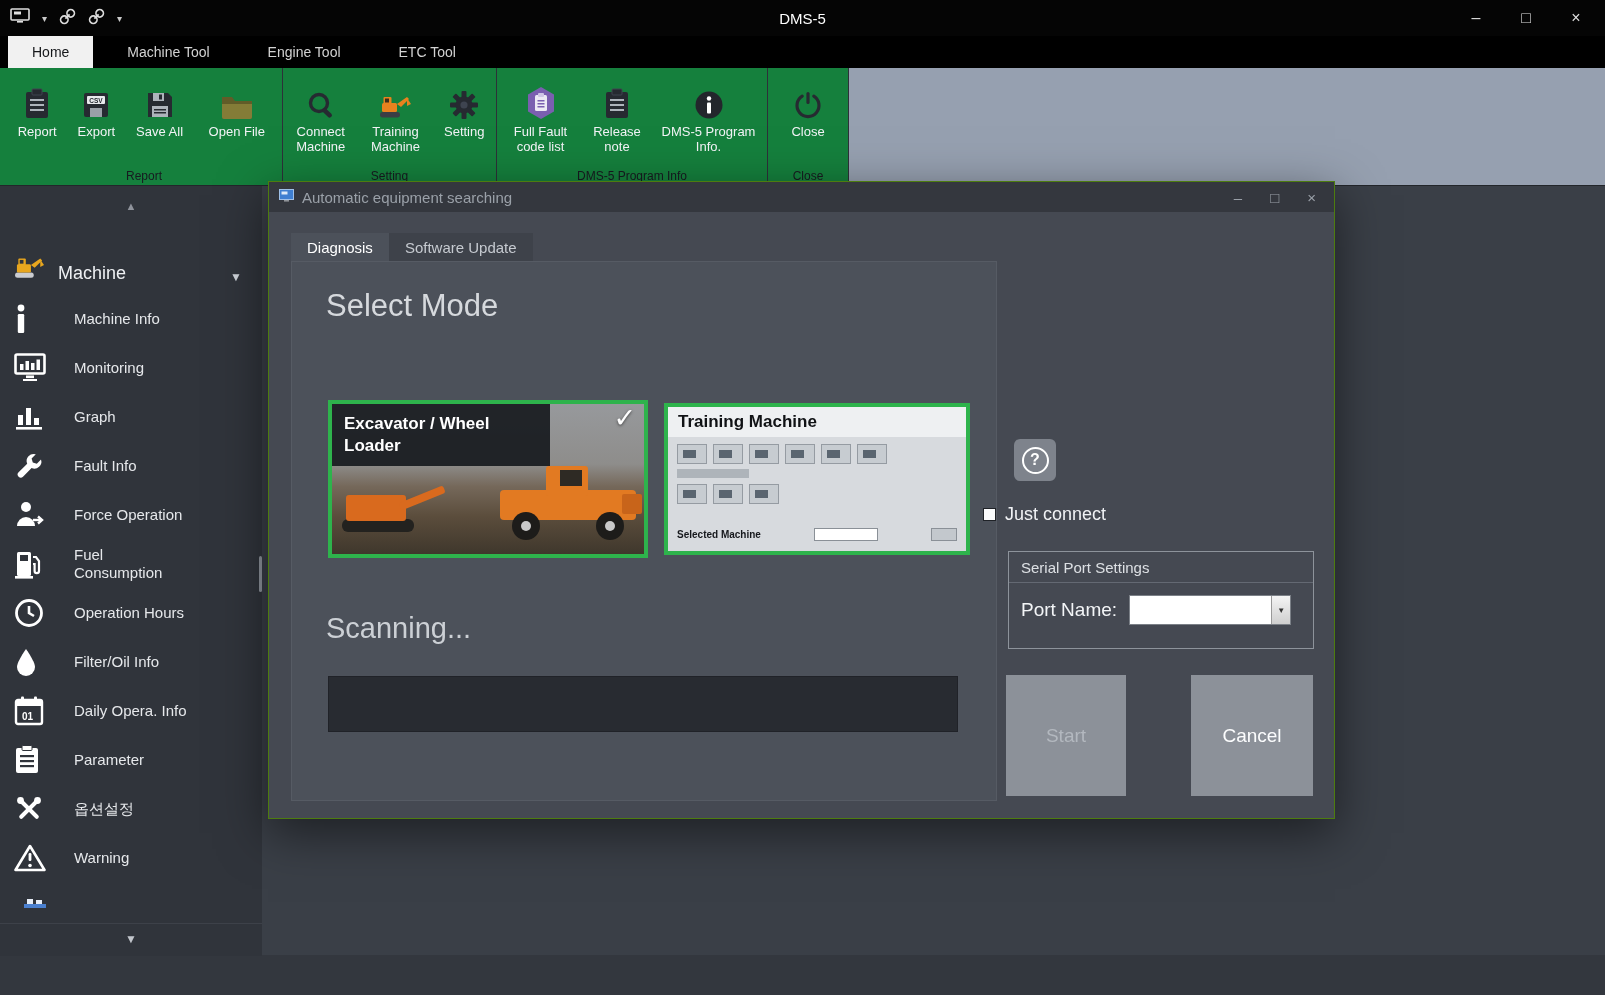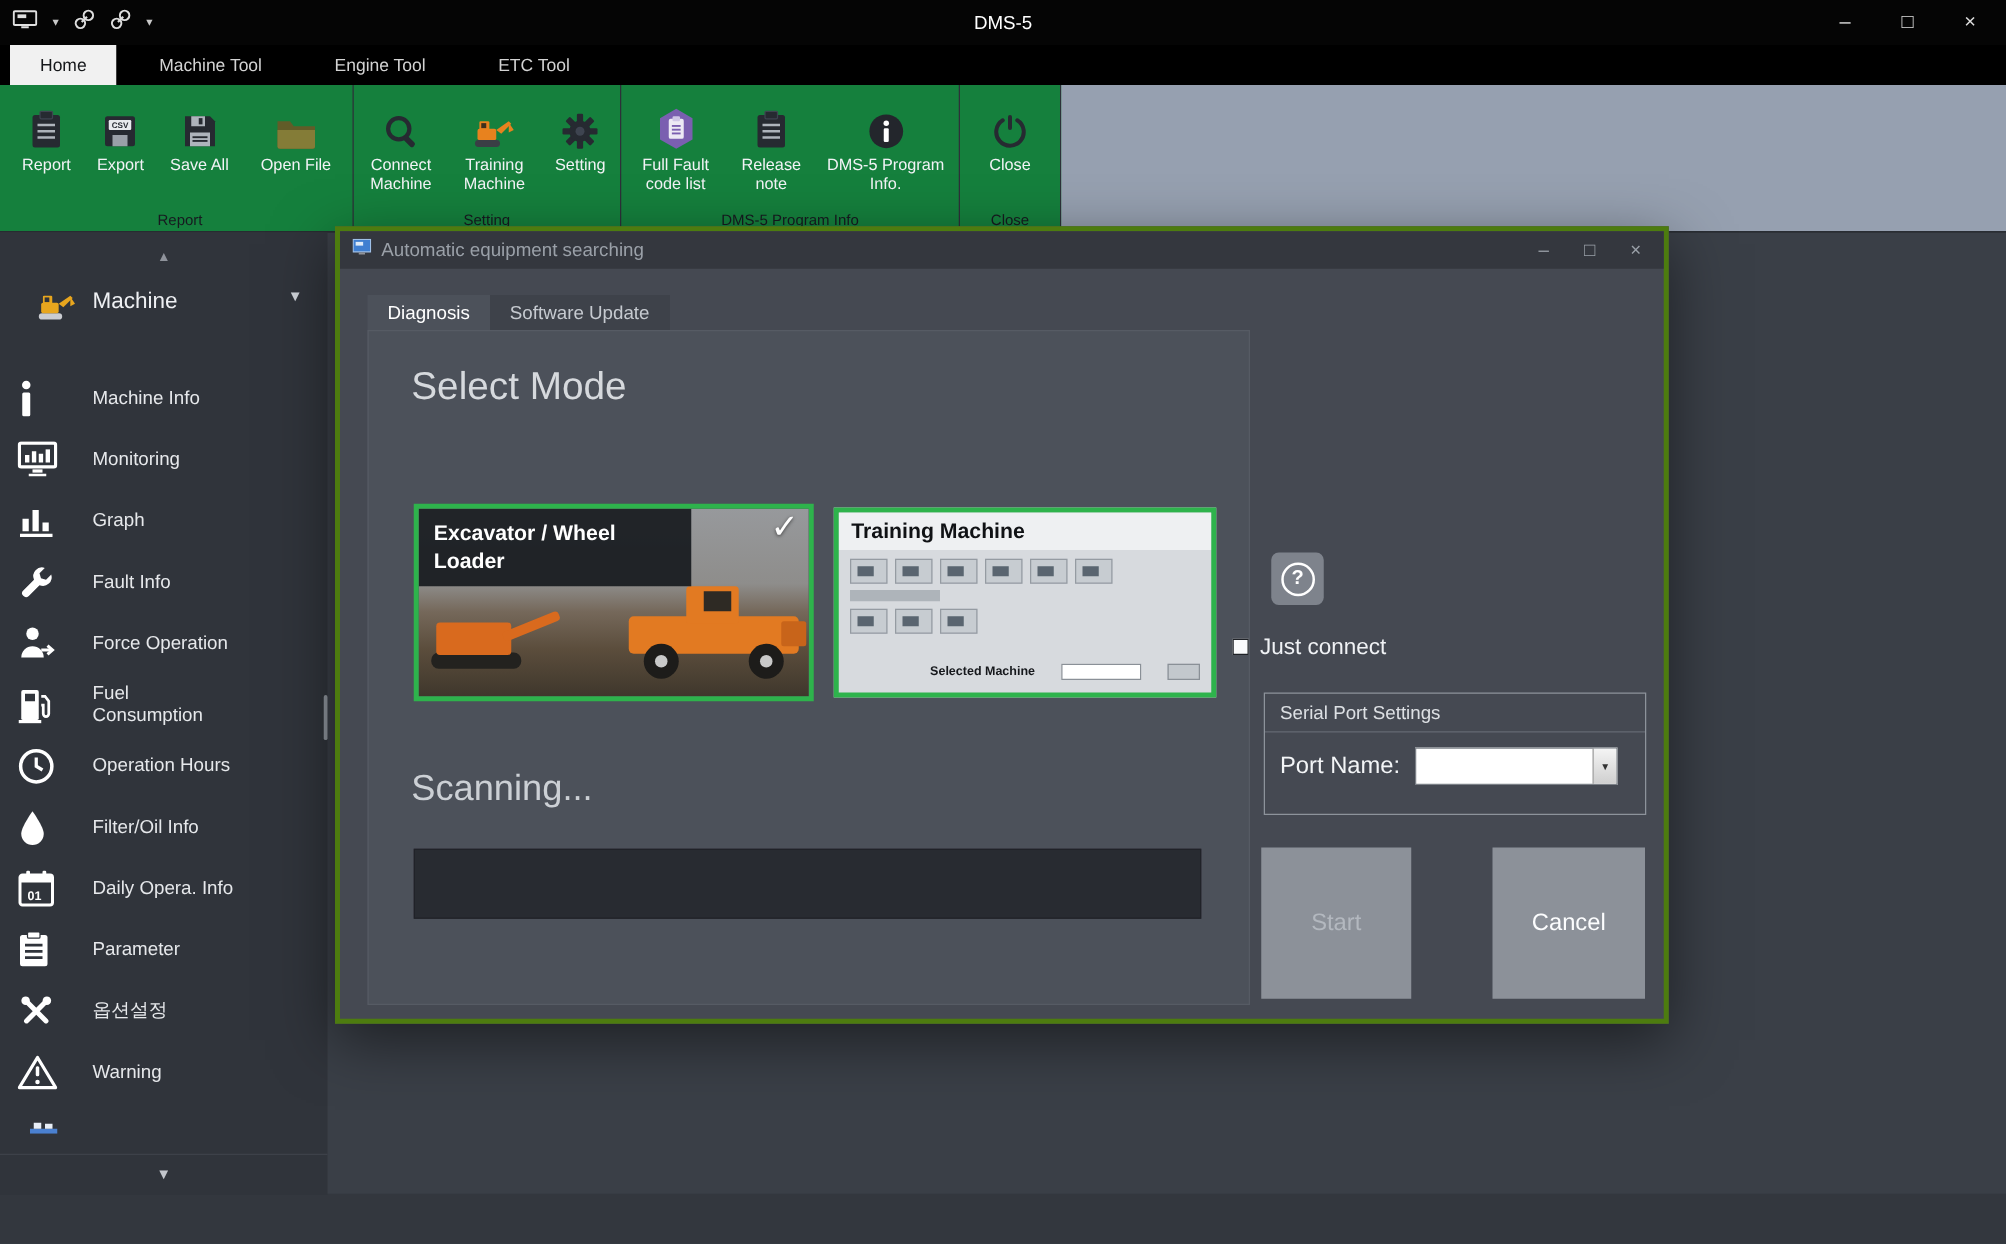--- a/index.html
+++ b/index.html
@@ -28,34 +28,34 @@
   .rlabel{font-size:13px;color:#f2f3f6;text-align:center;line-height:1.12;margin-top:3px}
   .ribbon-filler{position:absolute;left:849px;right:0;top:0;height:117px;background:#96a0b0}
 
   
   .main{position:absolute;top:185px;left:0;right:0;bottom:0;background:#3a3f47;border-top:1px solid #23262b}
   .bottombar{position:absolute;left:0;right:0;bottom:0;height:40px;background:#33373e}
 
   
   .sidebar{position:absolute;top:0;left:0;width:262px;height:770px;background:#30343b}
   .sb-up{position:absolute;top:14px;left:0;right:0;text-align:center;font-size:11px;color:#8f939b}
-  .sb-header{position:absolute;top:44px;left:0;right:0;height:54px;display:flex;align-items:flex-start;padding-left:28px}
+  .sb-header{position:absolute;top:44px;left:0;right:0;height:54px;display:flex;align-items:flex-end;padding-left:12px}
   .sb-header-label{font-size:18px;color:#eef0f3;margin-left:10px}
   .sb-chevron{margin-left:auto;margin-right:20px;font-size:12px;color:#ced3d9}
   .sb-items{position:absolute;top:108px;left:0;right:0}
   .sb-item{height:49px;display:flex;align-items:center;padding-left:14px}
   .sb-icon{width:60px;display:flex;justify-content:flex-start;align-items:center}
   .sb-label{font-size:15px;color:#e6e8eb;width:150px;line-height:1.18}
   .sb-item.wrap .sb-label{width:92px}
   .sb-partial{position:absolute;left:24px;bottom:44px}
   .sb-down{position:absolute;bottom:0;left:0;right:0;text-align:center;font-size:12px;color:#c2c6cc;border-top:1px solid #3d4149;padding:8px 0 10px}
   .sb-grip{position:absolute;left:259px;top:370px;width:3px;height:36px;background:#8f959d;border-radius:2px}
 
   
-  .dialog{position:absolute;left:268px;top:181px;width:1067px;height:638px;background:#454952;border:4px solid #4d7c0f;box-shadow:0 14px 46px rgba(0,0,0,.5);z-index:5}
+  .dialog{position:absolute;left:268px;top:181px;width:1067px;height:638px;background:#454952;border:1px solid #4d7c0f;box-shadow:0 14px 46px rgba(0,0,0,.5);z-index:5}
   .dlg-titlebar{height:30px;background:#34373e;display:flex;align-items:center;padding:0 10px;gap:8px}
   .dlg-title{font-size:15px;color:#9aa0a8}
   .dlg-controls{margin-left:auto;display:flex;gap:28px;padding-right:8px}
   .dlg-ctl{font-size:15px;color:#9aa0a8;cursor:default}
   .dlg-body{position:relative;height:606px}
   .dlg-tabs{position:absolute;left:22px;top:21px;display:flex}
   .dlg-tab{height:28px;display:flex;align-items:center;padding:0 16px;font-size:15px}
   .dlg-tab.active{background:#4c515a;color:#fff}
   .dlg-tab.inactive{background:#3e424a;color:#c6cad0}
   .panel{position:absolute;left:22px;top:49px;width:706px;height:540px;background:#4c515a;border:1px solid #565b64}
@@ -80,21 +80,21 @@
   .ph-m2-bk{right:2px;bottom:40px;width:20px;height:20px;background:#c8641a;border-radius:2px}
   .card1-label{position:absolute;left:0;top:0;width:218px;background:rgba(20,23,28,.9);color:#fff;font-weight:bold;font-size:17px;line-height:1.3;padding:9px 12px}
   .card1-check{position:absolute;right:8px;top:-2px;color:#fff;font-size:27px;text-shadow:0 1px 3px rgba(0,0,0,.6)}
 
   .t-head{height:30px;background:#eef0f2;display:flex;align-items:center;padding:0 10px;font-weight:bold;font-size:17px;color:#101215}
   .t-body{position:absolute;left:0;right:0;top:30px;bottom:0;padding:7px 9px}
   .t-row{display:flex;gap:6px;margin-bottom:5px}
   .t-item{width:30px;height:20px;background:#c7ccd1;border:1px solid #959ba2;position:relative}
   .t-item::after{content:"";position:absolute;left:5px;top:5px;width:13px;height:8px;background:#5a6570}
   .t-sub{height:9px;width:72px;background:#aeb4ba;margin:2px 0 6px}
-  .t-bottom{display:flex;align-items:center;justify-content:flex-end;gap:21px;margin-top:24px}
+  .t-bottom{display:flex;align-items:center;justify-content:space-between;gap:21px;margin-top:24px}
   .t-sel-label{font-size:10px;font-weight:bold;color:#16181c}
   .t-input{width:64px;height:13px;background:#fff;border:1px solid #8a9097}
   .t-btn{width:26px;height:13px;background:#c3c8cd;border:1px solid #8a9097}
 
   .help-btn{position:absolute;left:745px;top:227px;width:42px;height:42px;background:#7e838c;border-radius:6px;display:flex;align-items:center;justify-content:center;cursor:default}
   .help-circle{width:27px;height:27px;border:2.5px solid #fff;border-radius:50%;display:flex;align-items:center;justify-content:center;color:#fff;font-weight:bold;font-size:16px}
   .just-connect{position:absolute;left:714px;top:292px;display:flex;align-items:center;gap:9px}
   .jc-box{width:13px;height:13px;background:#fafbfc;border:1px solid #1f2227}
   .jc-label{font-size:18px;color:#f0f2f5}
   .serial{position:absolute;left:739px;top:339px;width:306px;height:98px;border:1px solid #8d939b}

